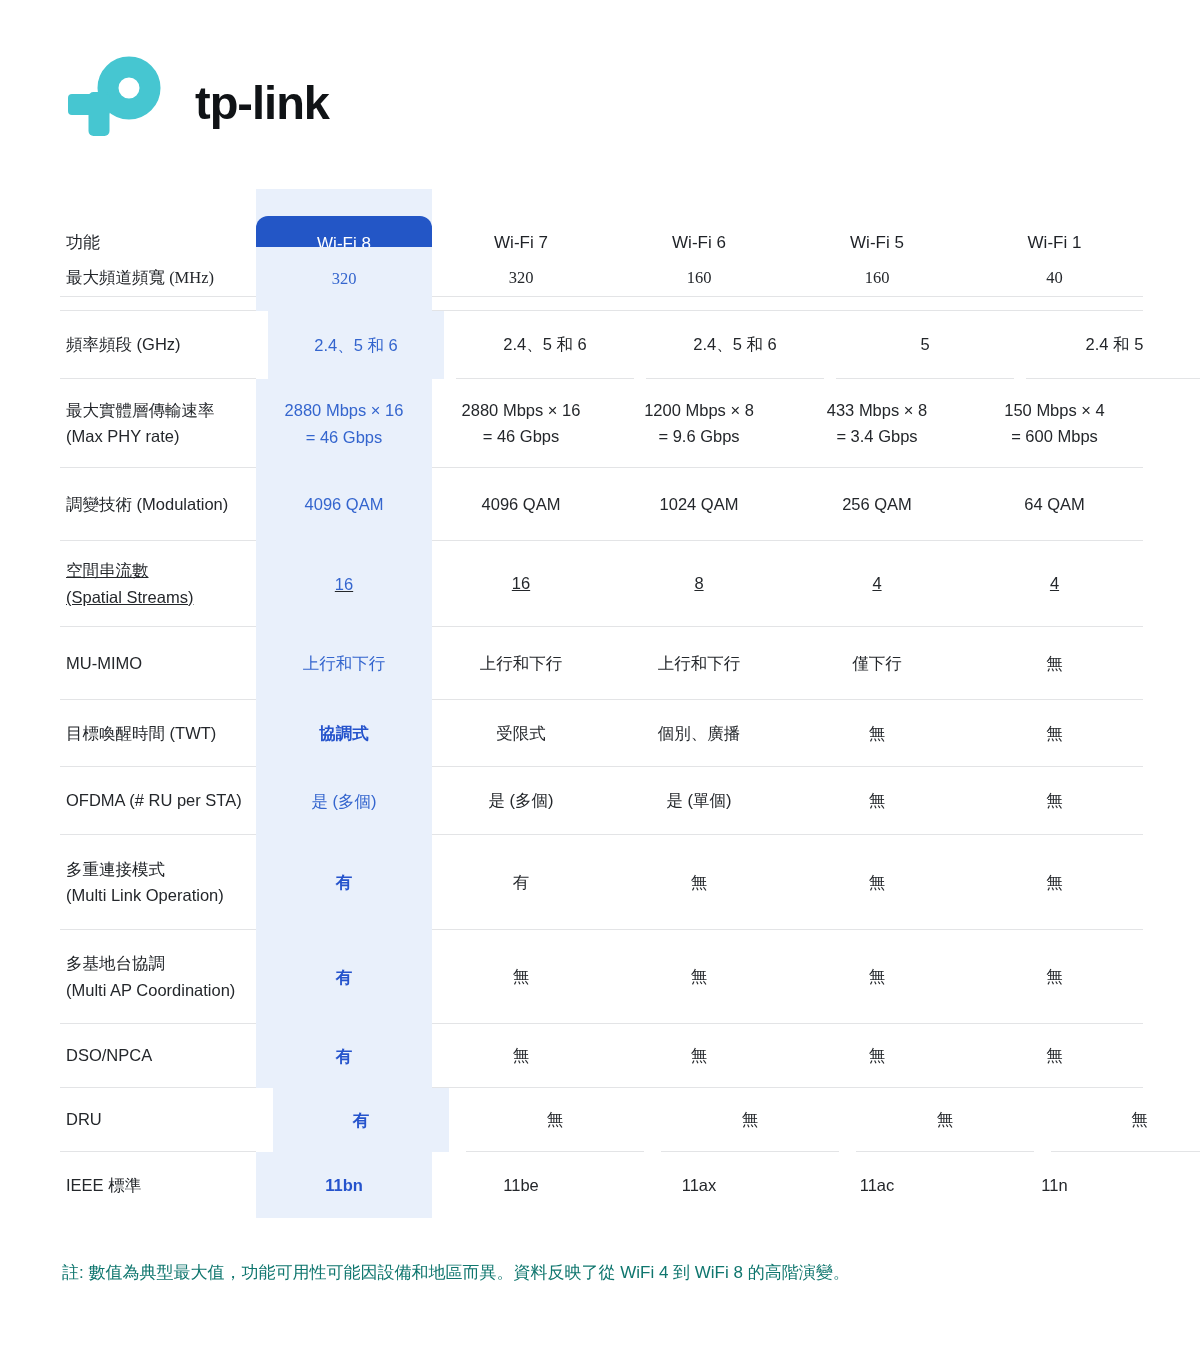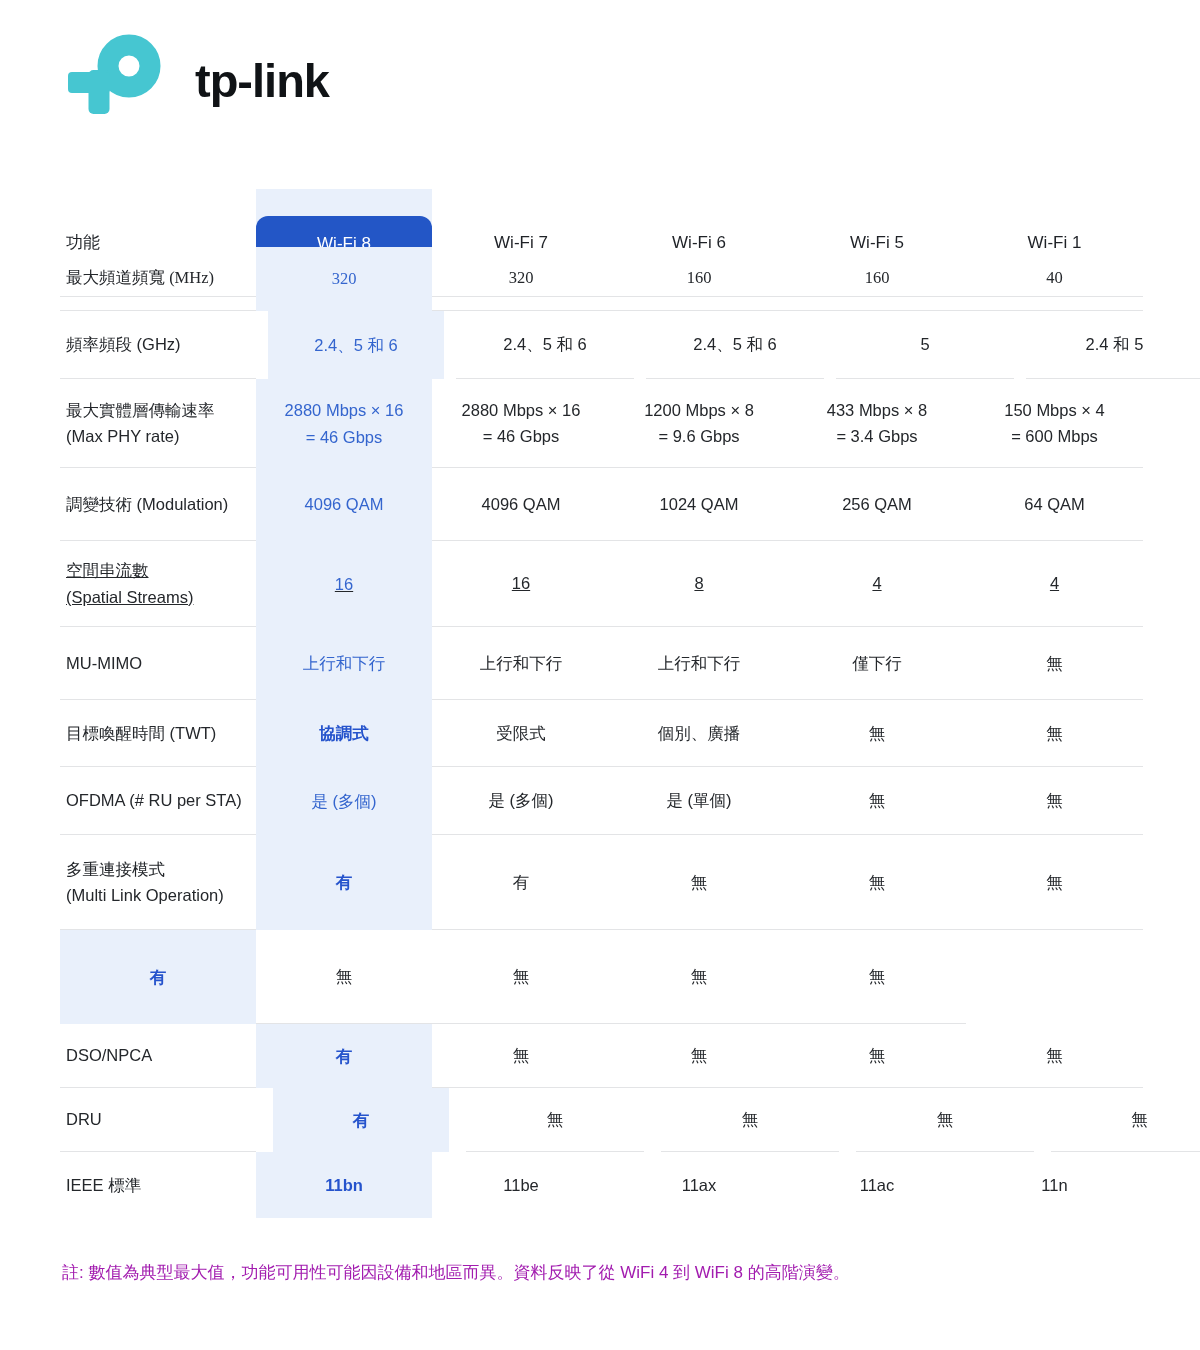--- a/index.html
+++ b/index.html
@@ -10,21 +10,21 @@
     --accent-text-bold:#2553CC;
     --text-dark:#24272B;
     --divider:#E3E4E6;
   }
   *{margin:0;padding:0;box-sizing:border-box;}
   html,body{background:#ffffff;}
   body{font-family:"Liberation Sans","DejaVu Sans",sans-serif;color:var(--text-dark);}
   .page{position:relative;width:1200px;height:1350px;background:#ffffff;overflow:hidden;}
 
   
-  .logo{position:absolute;left:63px;top:34px;display:flex;align-items:center;gap:32px;}
+  .logo{position:absolute;left:63px;top:56px;display:flex;align-items:center;gap:32px;}
   .logo-icon{display:block;}
   .logo-word{font-size:47px;font-weight:700;color:#101316;letter-spacing:-1px;padding-top:4px;}
 
   
   .table{position:absolute;left:60px;top:189px;width:1083px;}
   .row{display:grid;grid-template-columns:196px 176px 178px 178px 178px 177px;align-items:stretch;}
   .cell{display:flex;align-items:center;justify-content:center;text-align:center;
         border-bottom:1px solid var(--divider);white-space:pre-line;
         font-size:16.5px;line-height:1.6;color:var(--text-dark);}
   .cell.label{justify-content:flex-start;text-align:left;padding-left:6px;padding-right:10px;}
@@ -34,21 +34,21 @@
 
   .thead{height:58px;}
   .thead .cell{font-size:17px;font-weight:500;color:#1F2227;}
   .thead .cell.label{font-weight:400;}
   .wifi8head{background:var(--highlight-bg);border-bottom:none;display:block;padding:0;}
   .pill{height:54px;width:100%;background:var(--header-blue);border-radius:12px 12px 0 0;
         display:flex;align-items:center;justify-content:center;}
   .pill span{color:#ffffff;font-size:17px;font-weight:500;}
 
   
-  .note{position:absolute;left:62px;top:1260px;width:1080px;font-size:17px;color:#a21caf;line-height:1.5;}
+  .note{position:absolute;left:62px;top:1260px;width:1080px;font-size:17px;color:#0f766e;line-height:1.5;}
 </style>
 </head>
 <body>
 
 <div class="page">
 
   <div class="logo">
     <svg class="logo-icon" width="100" height="88" viewBox="0 0 100 88" aria-hidden="true">
       <circle cx="66" cy="32" r="21" fill="none" stroke="#46C6D1" stroke-width="21"></circle>
       <rect x="25.5" y="36" width="21" height="44" rx="5" fill="#46C6D1"></rect>
@@ -145,20 +145,22 @@
         <div class="row" style="height: 95px;">
           <div class="cell label">多重連接模式
 (Multi Link Operation)</div>
           <div class="cell wifi8 bold">有</div>
           <div class="cell">有</div>
           <div class="cell">無</div>
           <div class="cell">無</div>
           <div class="cell">無</div>
         </div>
         <div class="row" style="height: 94px;">
+          <div class="cell label">多基地台協調
+(Multi AP Coordination)</div>
           <div class="cell wifi8 bold">有</div>
           <div class="cell">無</div>
           <div class="cell">無</div>
           <div class="cell">無</div>
           <div class="cell">無</div>
         </div>
         <div class="row" style="height: 64px;">
           <div class="cell label">DSO/NPCA</div>
           <div class="cell wifi8 bold">有</div>
           <div class="cell">無</div>

